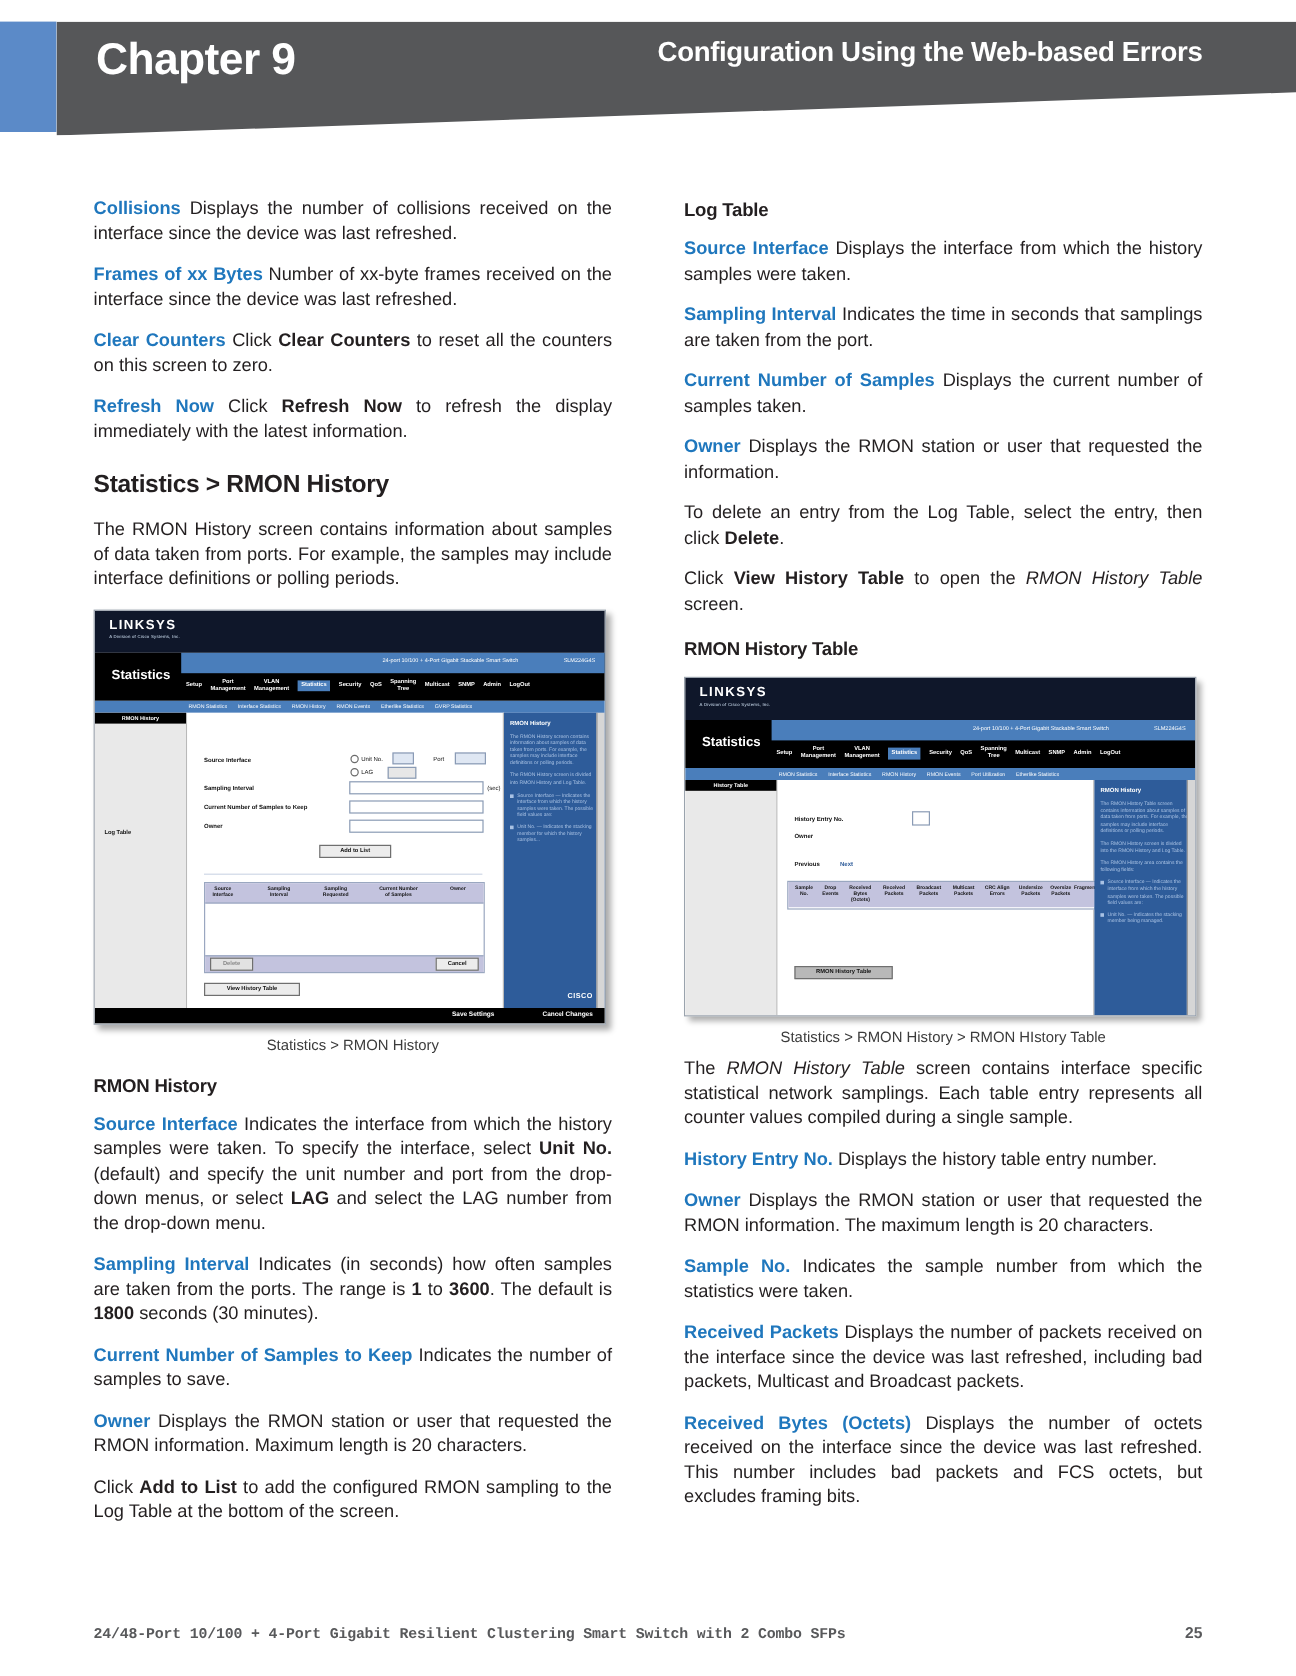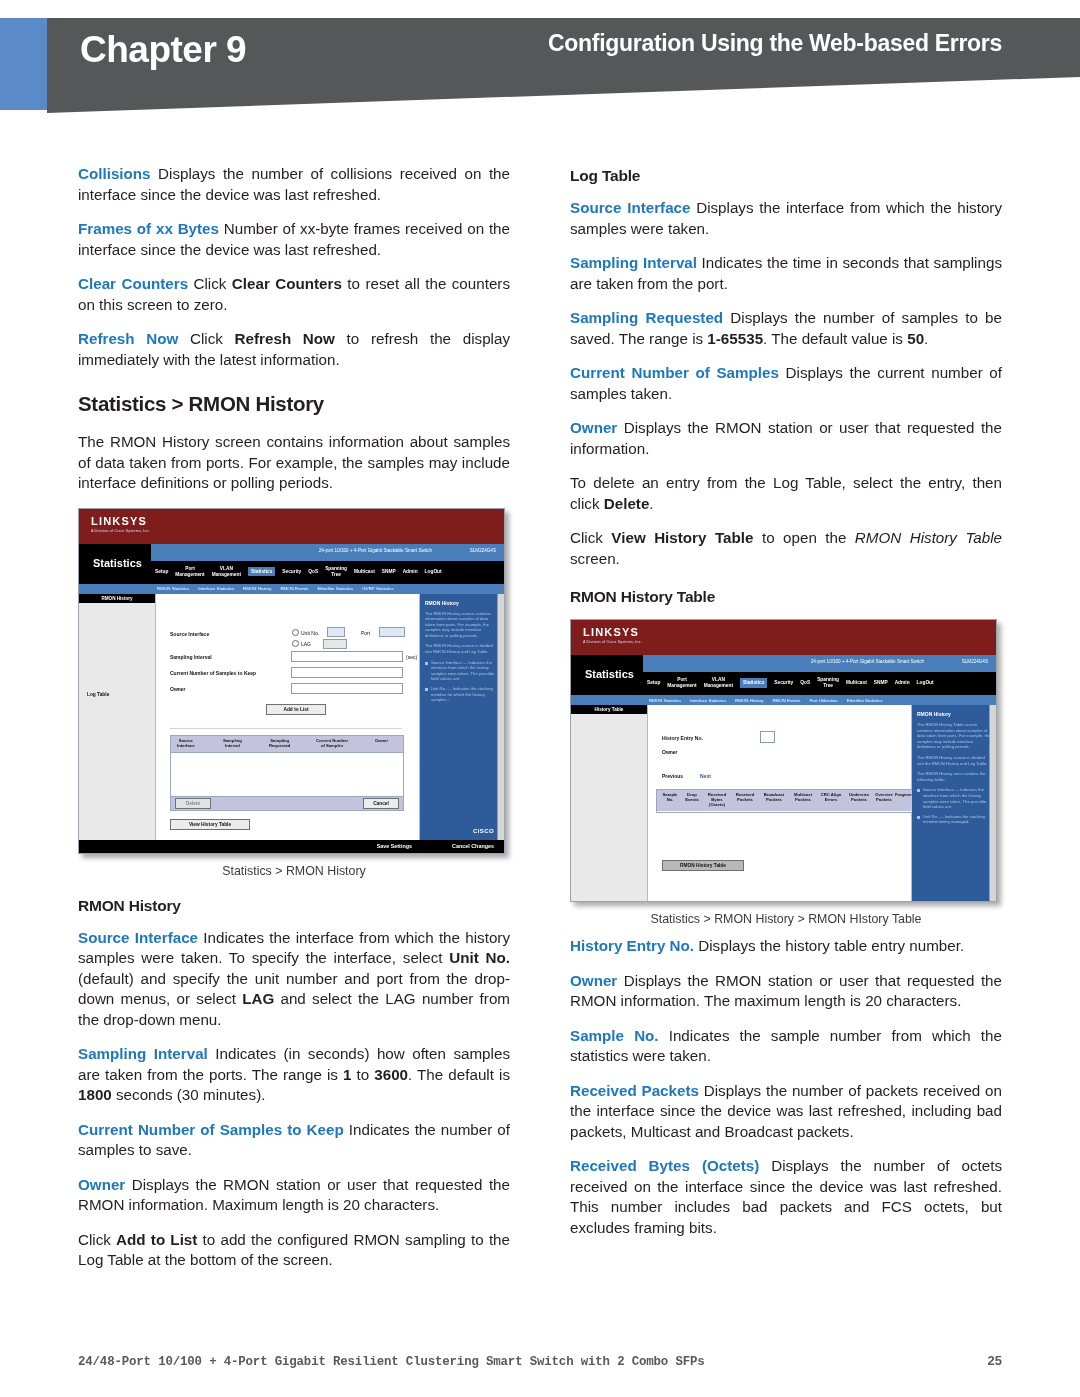--- a/index.html
+++ b/index.html
@@ -118,21 +118,21 @@
     position: relative;
     width: 425px;
     background: #ffffff;
     border: 1px solid #9aa3ad;
     box-shadow: 4px 4px 5px rgba(0,0,0,0.33);
     overflow: hidden;
     font-family: "Liberation Sans", sans-serif;
   }
   .shot-brandbar {
     height: 35px;
-    background: #7f1d1d;
+    background: #0f172a;
     position: relative;
   }
   .shot-logo {
     position: absolute;
     left: 12px; top: 6px;
     color: #ffffff;
     font-size: 11px;
     font-weight: bold;
     letter-spacing: 1.2px;
   }
@@ -543,21 +543,20 @@
 </div>
 
 <div class="col col-right">
 
   <h3 class="sub first">Log Table</h3>
 
   <p class="body"><span class="term">Source Interface</span>  Displays the interface from which the history samples were taken.</p>
 
   <p class="body"><span class="term">Sampling Interval</span> Indicates the time in seconds that samplings are taken from the port.</p>
 
-  <p class="body"><span class="term">Sampling Requested</span>  Displays the number of samples to be saved. The range is <span class="b">1-65535</span>. The default value is <span class="b">50</span>.</p>
 
   <p class="body"><span class="term">Current Number of Samples</span> Displays the current number of samples taken.</p>
 
   <p class="body"><span class="term">Owner</span>  Displays the RMON station or user that requested the information.</p>
 
   <p class="body">To delete an entry from the Log Table, select the entry, then click <span class="b">Delete</span>.</p>
 
   <p class="body">Click <span class="b">View History Table</span> to open the <span class="i">RMON History Table</span> screen.</p>
 
   <h3 class="sub">RMON History Table</h3>
@@ -651,20 +650,21 @@
           <div class="shot-right-bullet">Source Interface — Indicates the interface from which the history samples were taken. The possible field values are:</div>
           <div class="shot-right-bullet">Unit No. — Indicates the stacking member being managed.</div>
           <div class="shot-scroll"></div>
         </div>
       </div>
     </div>
 
     <div class="figure-caption">Statistics &gt; RMON History &gt; RMON HIstory Table</div>
   </div>
 
+  <p class="body">The <span class="i">RMON History Table</span> screen contains interface specific statistical network samplings. Each table entry represents all counter values compiled during a single sample.</p>
 
   <p class="body"><span class="term">History Entry No.</span> Displays the history table entry number.</p>
 
   <p class="body"><span class="term">Owner</span>  Displays the RMON station or user that requested the RMON information. The maximum length is 20 characters.</p>
 
   <p class="body"><span class="term">Sample No.</span> Indicates the sample number from which the statistics were taken.</p>
 
   <p class="body"><span class="term">Received Packets</span> Displays the number of packets received on the interface since the device was last refreshed, including bad packets, Multicast and Broadcast packets.</p>
 
   <p class="body"><span class="term">Received Bytes (Octets)</span>  Displays the number of octets received on the interface since the device was last refreshed. This number includes bad packets and FCS octets, but excludes framing bits.</p>

